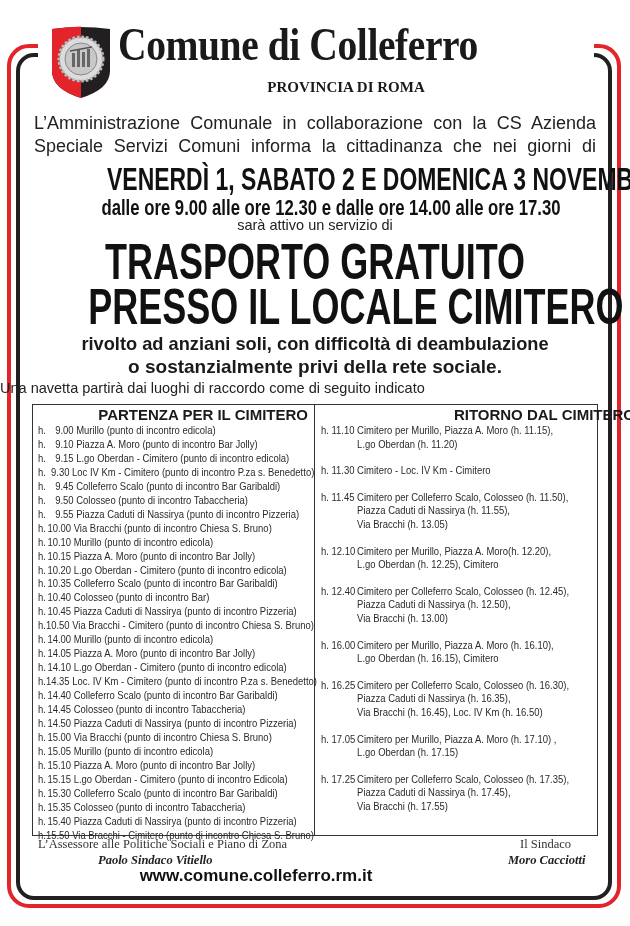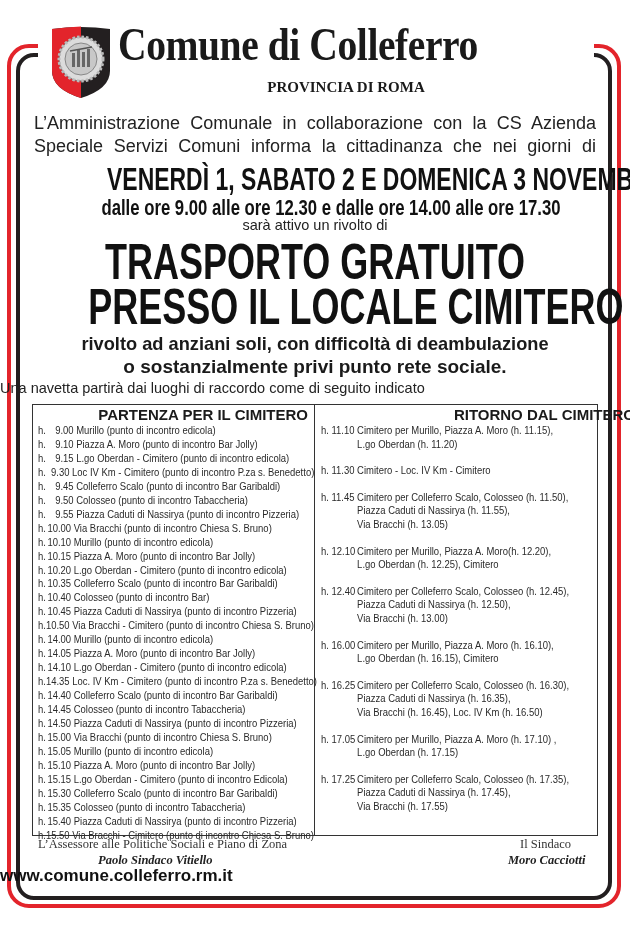--- a/index.html
+++ b/index.html
@@ -102,21 +102,21 @@
   }
   .sig-right-role {
     position:absolute; left:520px; top:837px;
     font-family:"Liberation Serif", serif; font-size:12.5px; color:#333;
   }
   .sig-right-name {
     position:absolute; left:508px; top:853px;
     font-family:"Liberation Serif", serif; font-style:italic; font-weight:bold; font-size:12.5px; color:#222;
   }
   .website {
-    position:absolute; left:0; width:512px; top:866px; text-align:left;
+    position:absolute; left:0; width:512px; top:866px; text-align:center;
     font-weight:bold; font-size:17px; line-height:20px; color:#111;
   }
 </style>
 </head>
 <body>
 
 <div class="frame-red"></div>
 <div class="frame-black"></div>
 <div class="header-mask"></div>
 
@@ -136,25 +136,25 @@
     </g>
   </svg>
 </div>
 
 <div class="title">Comune di Colleferro</div>
 <div class="subtitle">PROVINCIA DI ROMA</div>
 
 <div class="intro">L’Amministrazione Comunale in collaborazione con la CS Azienda Speciale Servizi Comuni informa la cittadinanza che nei giorni di</div>
 <div class="dates">VENERDÌ 1, SABATO 2 E DOMENICA 3 NOVEMBRE</div>
 <div class="hours">dalle ore 9.00 alle ore 12.30 e dalle ore 14.00 alle ore 17.30</div>
-<div class="active">sarà attivo un rivolto di</div>
+<div class="active">sarà attivo un servizio di</div>
 <div class="big1">TRASPORTO GRATUITO</div>
 <div class="big2">PRESSO IL LOCALE CIMITERO</div>
 <div class="target1">rivolto ad anziani soli, con difficoltà di deambulazione</div>
-<div class="target2">o sostanzialmente privi punto rete sociale.</div>
+<div class="target2">o sostanzialmente privi della rete sociale.</div>
 <div class="navetta">Una navetta partirà dai luoghi di raccordo come di seguito indicato</div>
 
 <div class="table">
   <div class="col-left">
     <div class="col-head">PARTENZA PER IL CIMITERO</div>
     <div id="dep-list">
         <div class="dep-row">
           <span class="dep-h">h.</span>
           <span class="dep-time" style="padding-left:6px;">9.00</span>
           <span class="dep-text">Murillo (punto di incontro edicola)</span>

